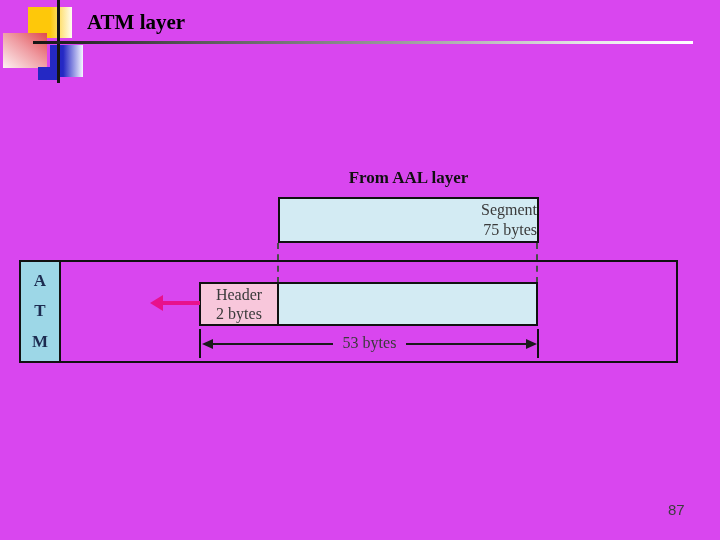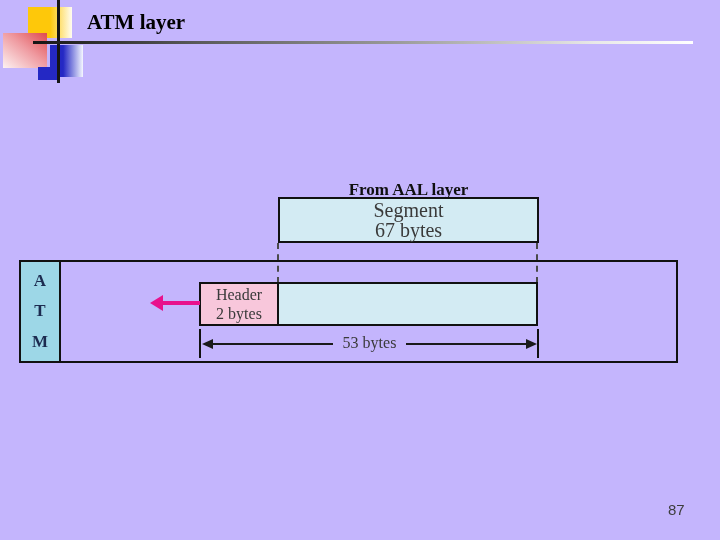--- a/index.html
+++ b/index.html
@@ -1,40 +1,40 @@
 <!DOCTYPE html>
 <html style="--box-fill: #d3ebf3; --atm-fill: #9dd7e7; --header-fill: #f8c7db; --arrow: #e8118c; --border: #111111; --accent-yellow: #fec80a; --accent-red: #df4a4f; --accent-blue: #2428c4;"><head>
 <meta charset="utf-8">
 <style>
   html,body{margin:0;padding:0;background:#fff;}
   .slide{
-    position:relative;width:720px;height:540px;background:#c4b5fd;overflow:hidden;
+    position:relative;width:720px;height:540px;background:#d946ef;overflow:hidden;
     font-family:"Liberation Serif", serif;
   }
   
   .sq{position:absolute;}
   .sq-yellow{left:28px;top:7px;width:44px;height:31px;
     background:linear-gradient(to right, var(--accent-yellow) 0%, var(--accent-yellow) 50%, #fffdf2 100%);}
   .sq-red{left:3px;top:33px;width:44px;height:35px;
     background:linear-gradient(to bottom left, var(--accent-red) 0%, #ef9aa0 45%, #fdf2f2 100%);}
   .sq-blue-main{left:50px;top:45px;width:33px;height:32px;
     background:linear-gradient(to right, var(--accent-blue) 0%, var(--accent-blue) 40%, #f5f7ff 100%);}
   .sq-blue-small{left:38px;top:67px;width:19px;height:13px;background:var(--accent-blue);}
   .v-line{position:absolute;left:57px;top:0;width:3px;height:83px;background:#151515;}
   .h-line{position:absolute;left:33px;top:41px;width:660px;height:3px;
     background:linear-gradient(to right,#151515 0%,#5a5a5a 25%,#9a9a9a 55%,#e8e8e8 85%,#ffffff 100%);}
   .title{position:absolute;left:87px;top:10px;font-size:21px;font-weight:bold;color:#000;}
 
   
   .from-label{position:absolute;left:278px;top:168px;width:261px;text-align:center;
-    font-size:17px;font-weight:bold;color:#101010;margin-top:12px;}
+    font-size:17px;font-weight:bold;color:#101010;}
   .segment-box{position:absolute;left:278px;top:197px;width:261px;height:46px;
     box-sizing:border-box;border:2px solid var(--border);background:var(--box-fill);
-    display:flex;flex-direction:column;justify-content:center;align-items:center;
-    font-size:20px;line-height:20px;color:#3a3a3a;}
+    display:flex;flex-direction:column;justify-content:center;align-items:flex-end;
+    font-size:16px;line-height:20px;color:#3a3a3a;}
   .dash{position:absolute;top:243px;height:40px;width:0;border-left:2px dashed #4a4a4a;}
   .dash-left{left:277px;}
   .dash-right{left:536px;}
   .outer-rect{position:absolute;left:19px;top:260px;width:659px;height:103px;
     box-sizing:border-box;border:2px solid var(--border);background:transparent;}
   .atm-box{position:absolute;left:19px;top:260px;width:42px;height:103px;
     box-sizing:border-box;border:2px solid var(--border);background:var(--atm-fill);
     display:flex;flex-direction:column;justify-content:space-around;align-items:center;
     padding:4px 0;font-size:17px;font-weight:bold;color:#1c2b50;}
   .header-box{position:absolute;left:199px;top:282px;width:80px;height:44px;
@@ -70,21 +70,21 @@
   <div class="sq sq-blue-small"></div>
   <div class="sq sq-blue-main"></div>
   <div class="v-line"></div>
   <div class="h-line"></div>
   <div class="title">ATM layer</div>
 
   <div class="from-label">From AAL layer</div>
 
   <div class="segment-box">
     <span>Segment</span>
-    <span>67 bytes</span>
+    <span>75 bytes</span>
   </div>
 
   <div class="dash dash-left"></div>
   <div class="dash dash-right"></div>
 
   <div class="outer-rect"></div>
 
   <div class="atm-box">
     <span>A</span>
     <span>T</span>

